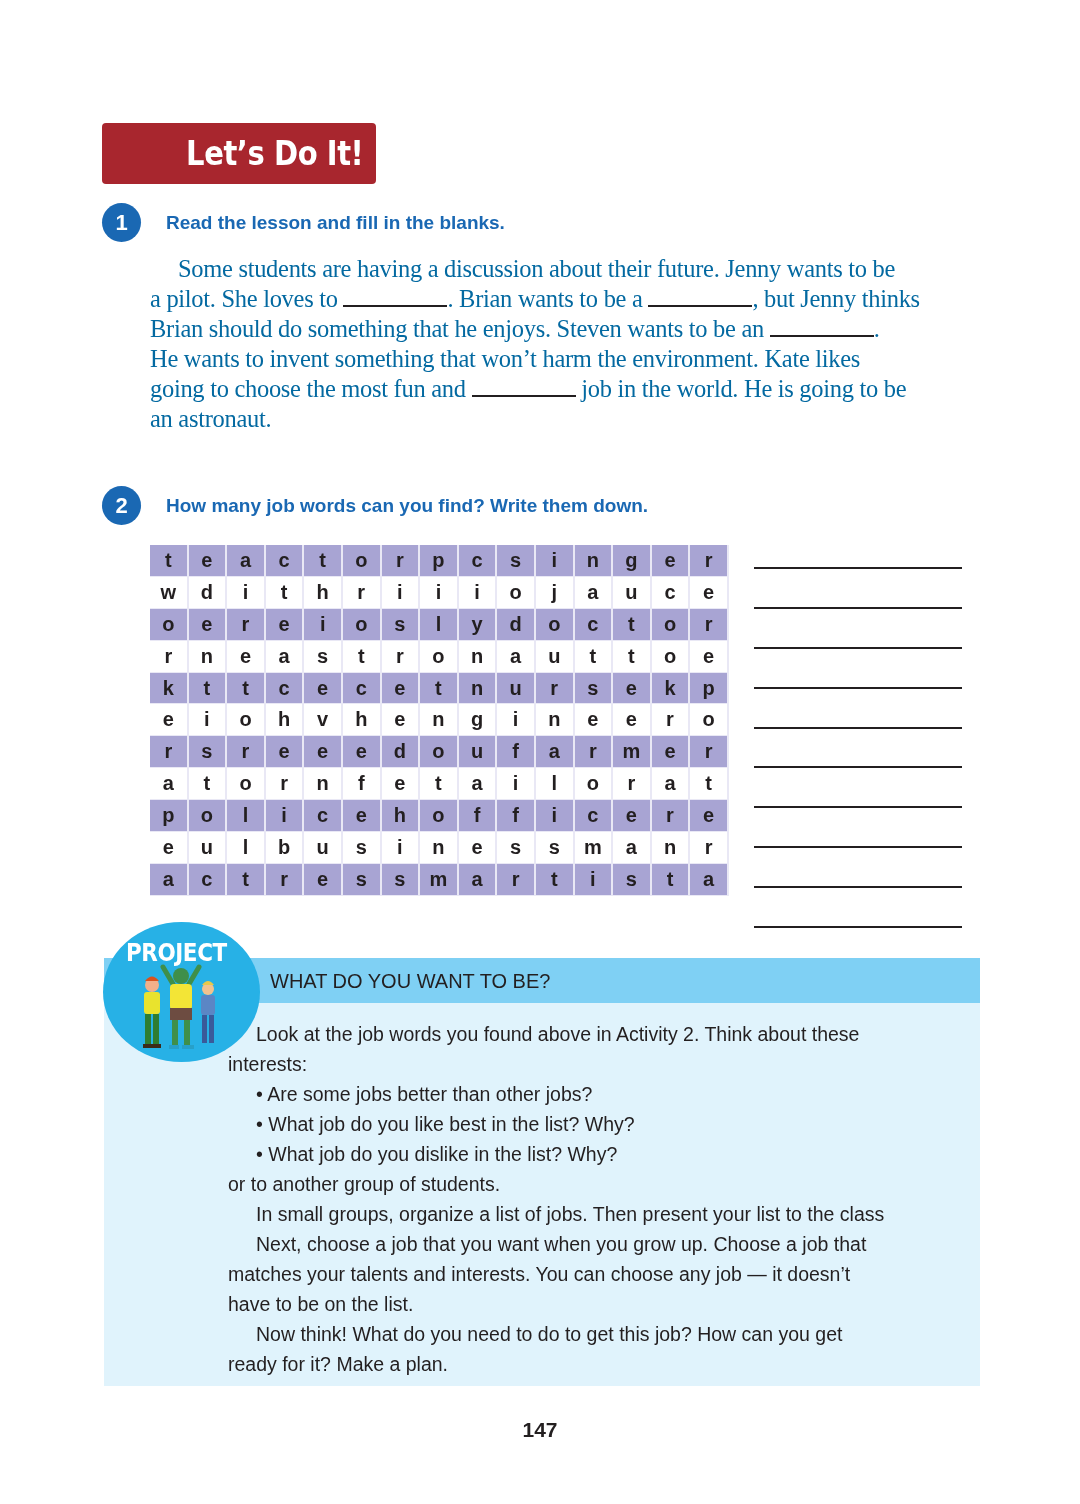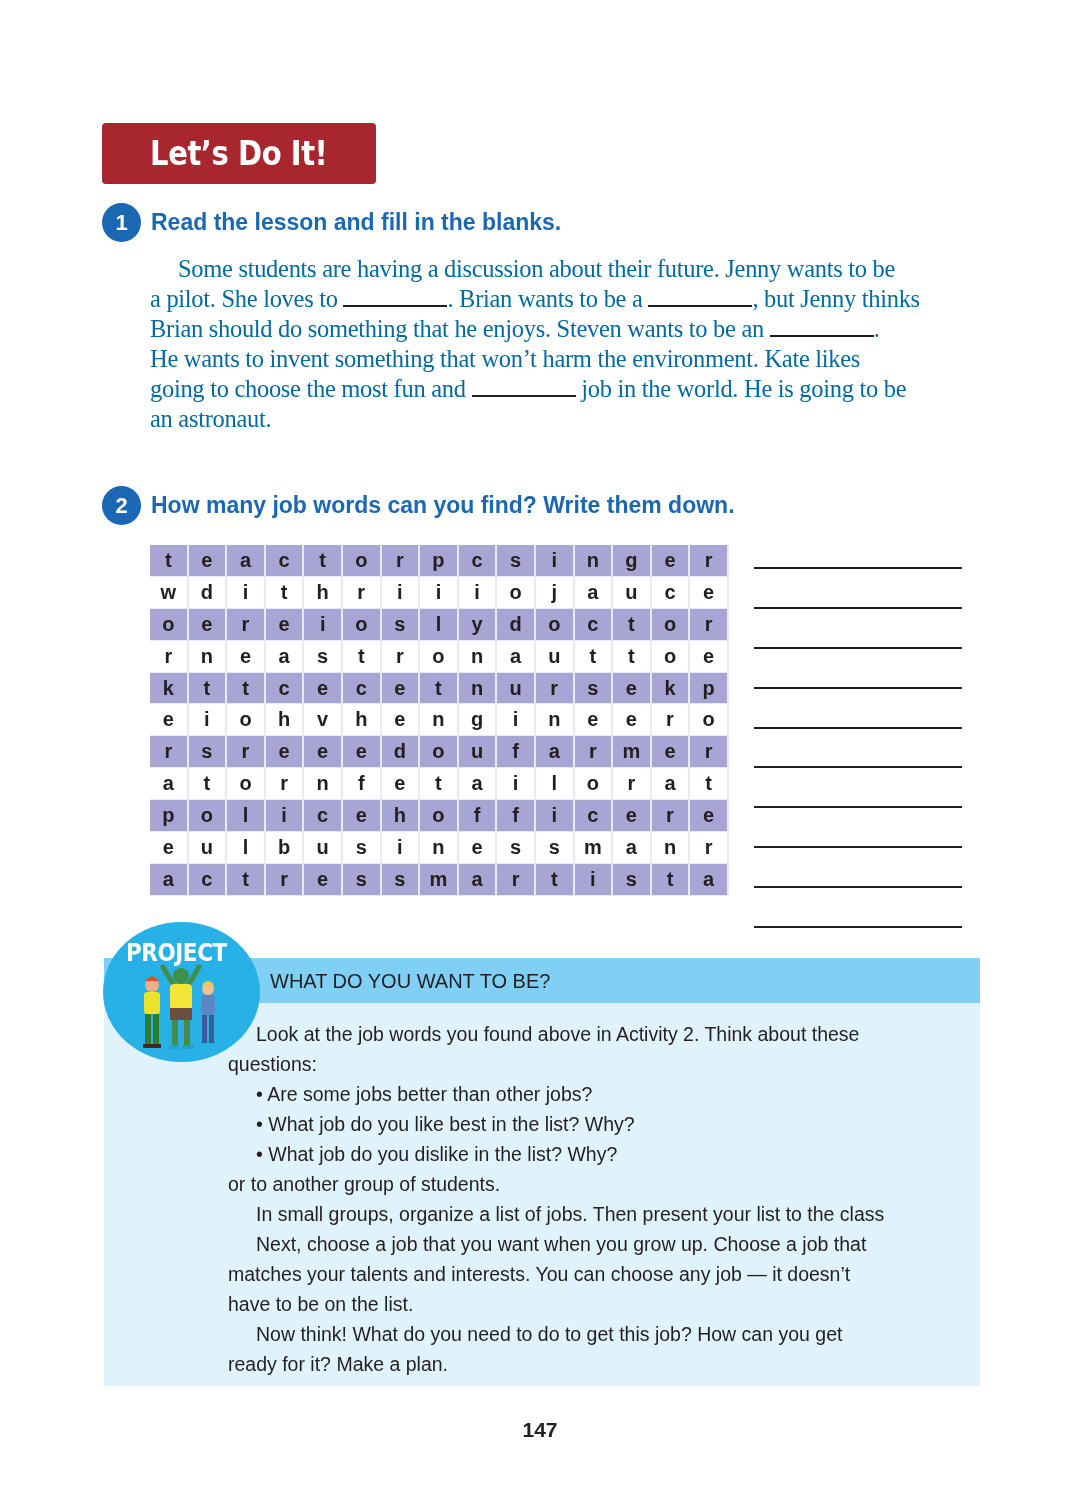--- a/index.html
+++ b/index.html
@@ -2,35 +2,35 @@
 <html><head>
   <meta charset="utf-8">
   <style>
     * { box-sizing: border-box; margin: 0; padding: 0; }
     html, body { width: 1080px; height: 1504px; background: #ffffff; overflow: hidden; }
     body { position: relative; font-family: "Liberation Sans", sans-serif; color: #231f20; }
 
     .banner {
       position: absolute; left: 102px; top: 123px; width: 274px; height: 61px;
       background: #a8262e; border-radius: 4px;
-      display: flex; align-items: center; justify-content: center;
+      display: flex; align-items: center; justify-content: flex-end;
     }
     .banner-text {
       color: #ffffff; font-family: "DejaVu Sans", sans-serif; font-weight: bold;
       font-size: 33px; letter-spacing: -0.5px; transform: scaleX(0.88);
     }
 
     .activity-head { position: absolute; left: 102px; display: flex; align-items: center; }
     .num-circle {
       width: 39px; height: 39px; border-radius: 50%; background: #1a68b3;
       color: #fff; font-weight: bold; font-size: 22px;
       display: flex; align-items: center; justify-content: center;
     }
     .activity-title {
-      margin-left: 10px; color: #1a68b3; font-weight: bold; font-size: 23px;
+      margin-left: 25px; color: #1a68b3; font-weight: bold; font-size: 19px;
     }
     #act1 { top: 203px; }
     #act2 { top: 486px; }
 
     .passage {
       position: absolute; left: 150px; top: 254px; width: 830px;
       font-family: "Liberation Serif", serif; font-size: 24.5px; line-height: 30px;
       color: #0369a1; letter-spacing: -0.3px;
     }
     .passage .line { white-space: nowrap; height: 30px; }
@@ -170,21 +170,21 @@
 
   <circle cx="73" cy="26" r="6" fill="#f2c28f"></circle>
   <path d="M67 22 q6 -8 12 0" fill="#e9c84a"></path>
   <rect x="66" y="32" width="14" height="20" rx="3" fill="#5b86c5"></rect>
   <rect x="67" y="52" width="5" height="28" fill="#3a5a9a"></rect>
   <rect x="74" y="52" width="5" height="28" fill="#3a5a9a"></rect>
 </svg>
 
 <div class="project-text" id="project-text">
     <div class="pl p-indent">Look at the job words you found above in Activity 2. Think about these</div>
-    <div class="pl">questions:</div>
+    <div class="pl">interests:</div>
     <div class="pl b-indent">• Are some jobs better than other jobs?</div>
     <div class="pl b-indent">• What job do you like best in the list? Why?</div>
     <div class="pl b-indent">• What job do you dislike in the list? Why?</div>
     <div class="pl">or to another group of students.</div>
     <div class="pl p-indent">In small groups, organize a list of jobs. Then present your list to the class</div>
     <div class="pl p-indent">Next, choose a job that you want when you grow up. Choose a job that</div>
     <div class="pl">matches your talents and interests. You can choose any job — it doesn’t</div>
     <div class="pl">have to be on the list.</div>
     <div class="pl p-indent">Now think! What do you need to do to get this job? How can you get</div>
     <div class="pl">ready for it? Make a plan.</div>

